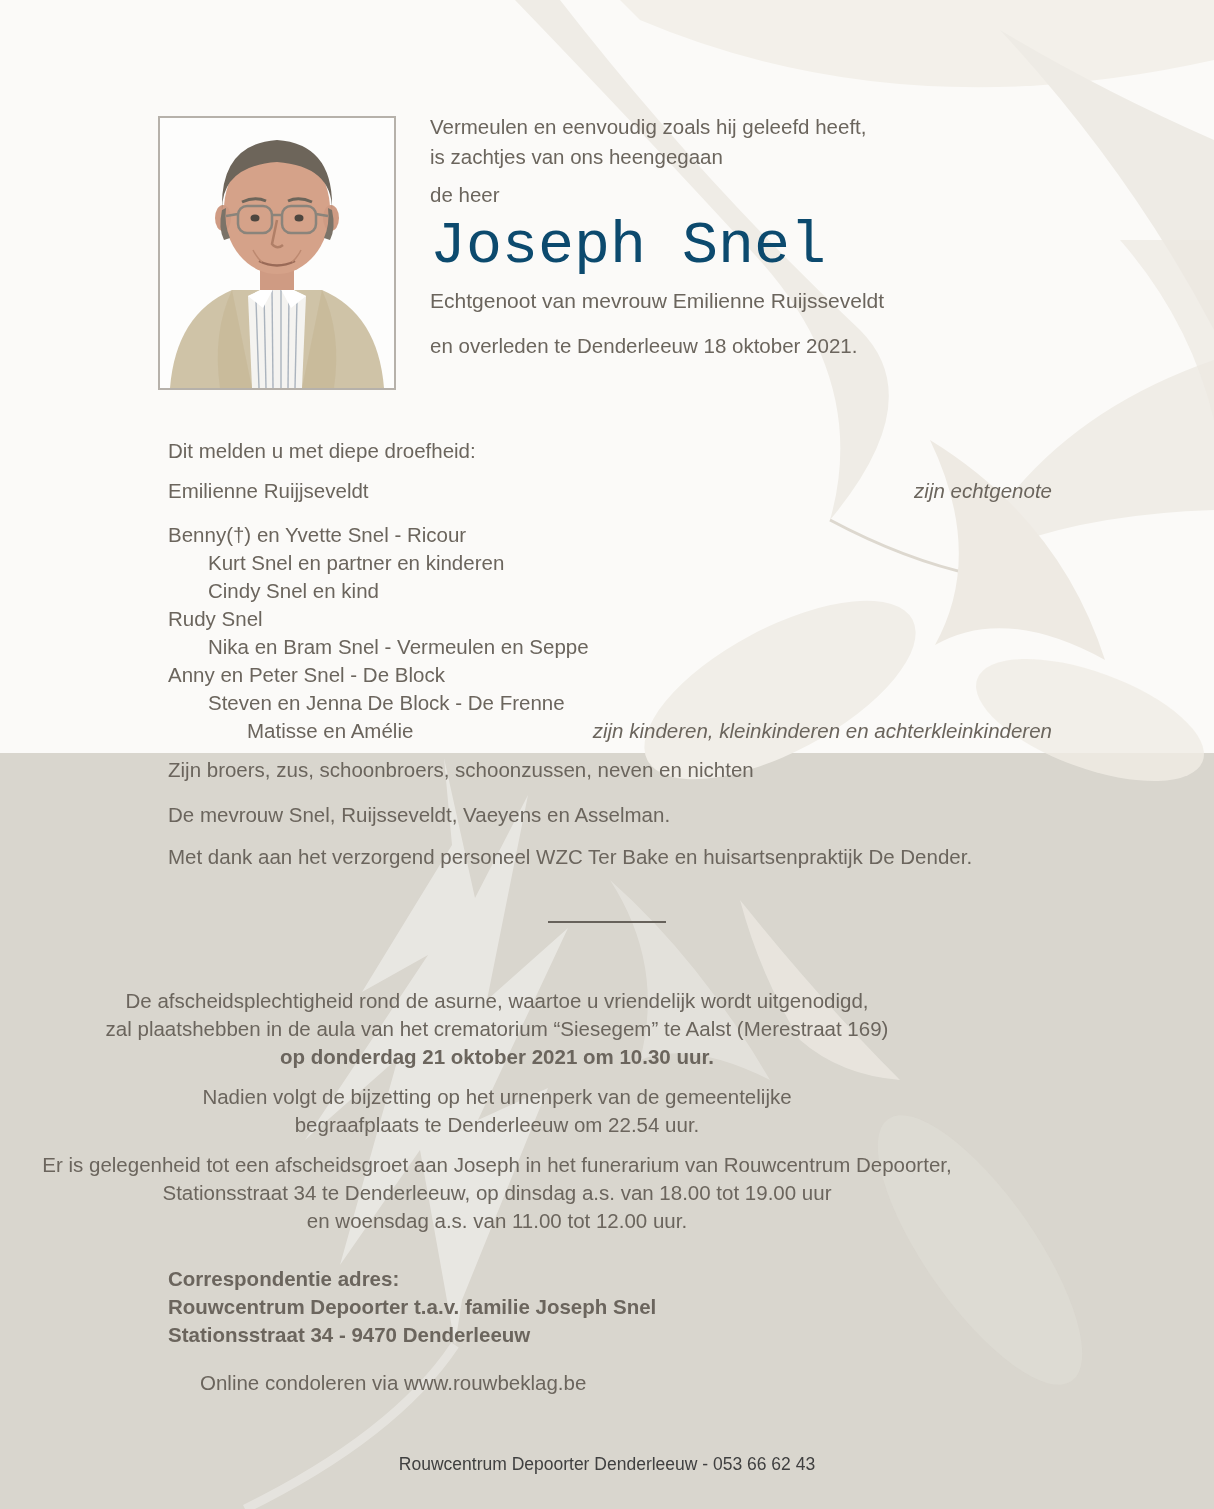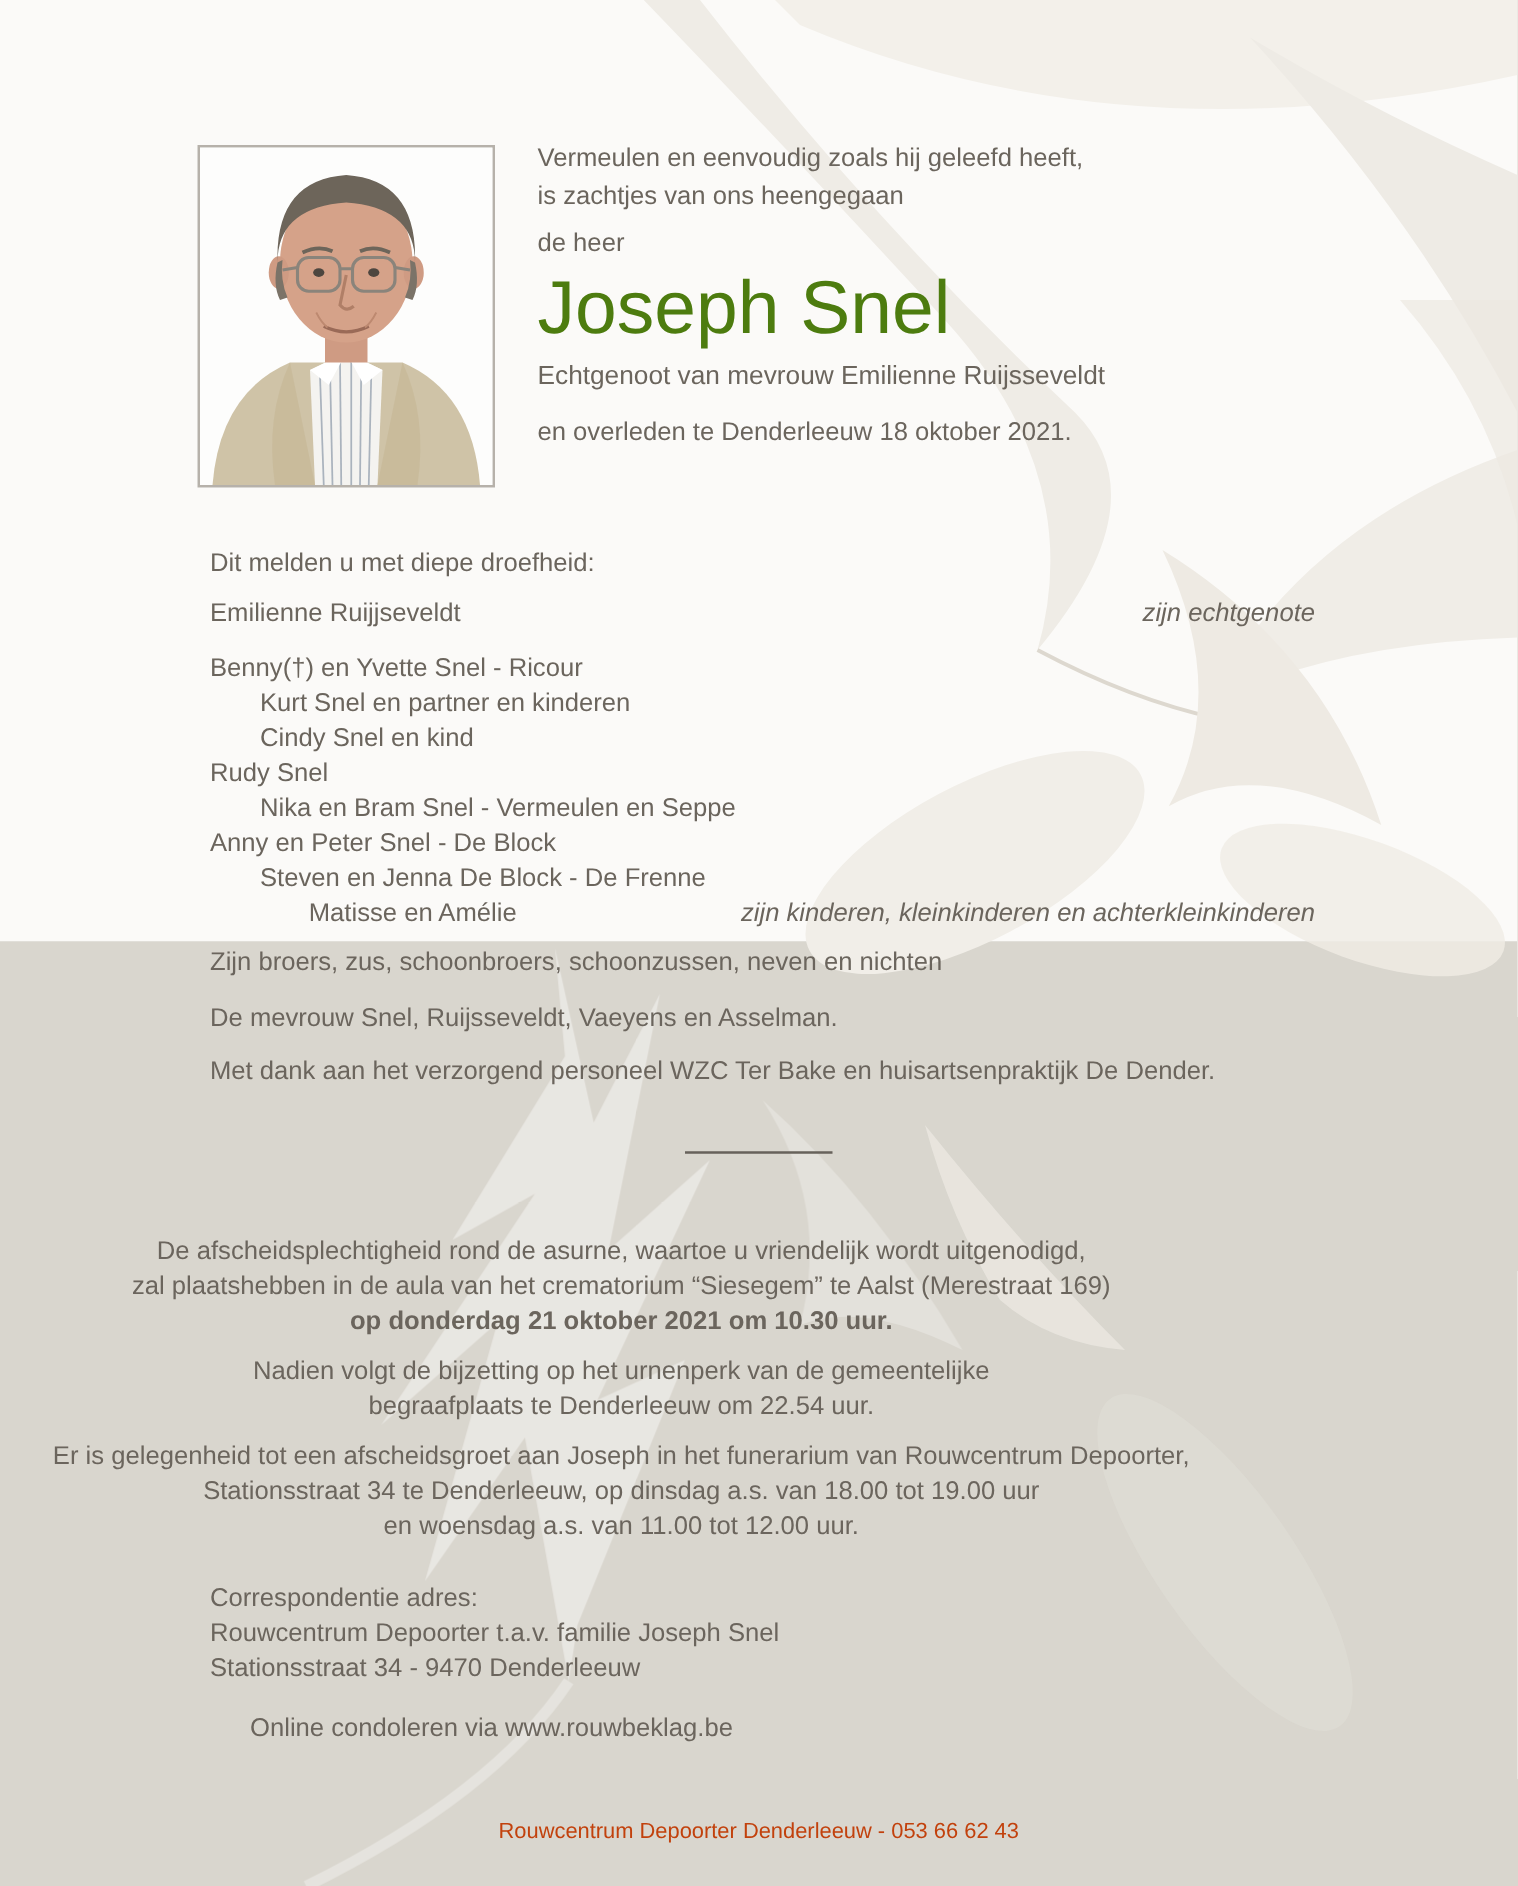--- a/index.html
+++ b/index.html
@@ -16,21 +16,21 @@
   .photo {
     position:absolute; left:158px; top:116px; width:238px; height:274px;
     border:2px solid #b6b1aa; background:#ffffff; box-sizing:border-box; overflow:hidden;
   }
   .photo svg { display:block; width:100%; height:100%; }
 
   
   .header-block { position:absolute; left:430px; top:112px; width:640px; }
   .intro-line { font-size:20.5px; line-height:30px; }
   .salutation { margin-top:8px; font-size:20.5px; line-height:30px; }
-  .deceased-name { margin-top:2px; font-size:60px; line-height:68px; color:#4d7c0f; white-space:nowrap; }
+  .deceased-name { margin-top:2px; font-size:60px; line-height:68px; color:#0c4a6e; white-space:nowrap;font-family:Liberation Mono, monospace; }
   .subtitle { margin-top:6px; font-size:21px; line-height:30px; }
   .birth-block { margin-top:16px; }
   .birth-block div { line-height:28px; }
 
   
   .family-block { position:absolute; left:168px; top:437px; width:884px; }
   .family-block .line { line-height:28px; white-space:nowrap; }
   .sp12 { height:12px; } .sp16 { height:16px; }
   .row-split { display:flex; justify-content:space-between; align-items:baseline; }
   .ital { font-style:italic; }
@@ -44,25 +44,25 @@
   .divider { position:absolute; left:548px; top:921px; width:118px; border-top:2px solid #67625b; }
 
   
   .ceremony-block { position:absolute; left:0; top:975px; width:994px; text-align:center; }
   .ceremony-block p { margin:0 0 12px 0; }
   .ceremony-block div { line-height:28px; }
   .bold { font-weight:bold; }
 
   
   .correspondence-block { position:absolute; left:168px; top:1265px; width:800px; }
-  .correspondence-block div { line-height:28px; }
+  .correspondence-block div { line-height:28px;font-weight:bold; }
   .online-block { position:absolute; left:168px; top:1369px; width:800px; line-height:28px;margin-left:32px; }
 
   .footer-block { position:absolute; left:0; top:1452px; width:1214px; text-align:center;
-                  font-size:17.5px; line-height:24px; color:#c2410c; }
+                  font-size:17.5px; line-height:24px; color:#404040; }
 </style>
 </head>
 <body>
 
 <div class="page">
 
   <div class="band"></div>
 
   <svg class="wm" viewBox="0 0 1214 1509" xmlns="http://www.w3.org/2000/svg">
 

